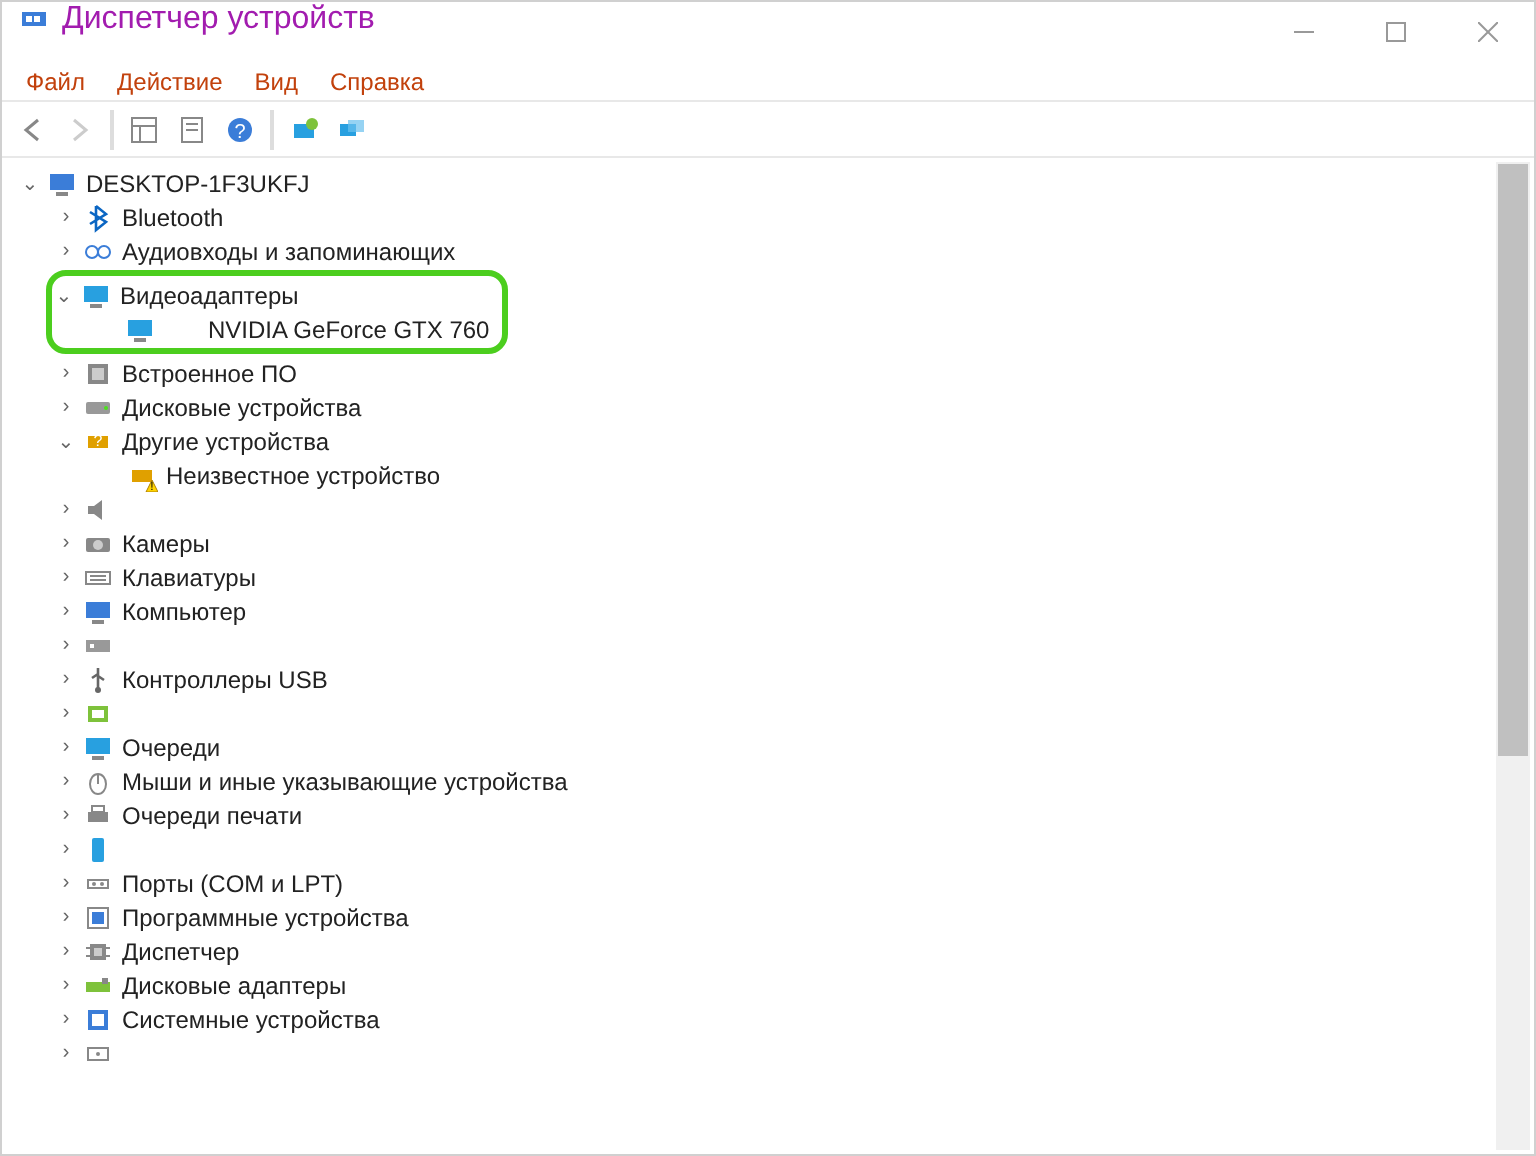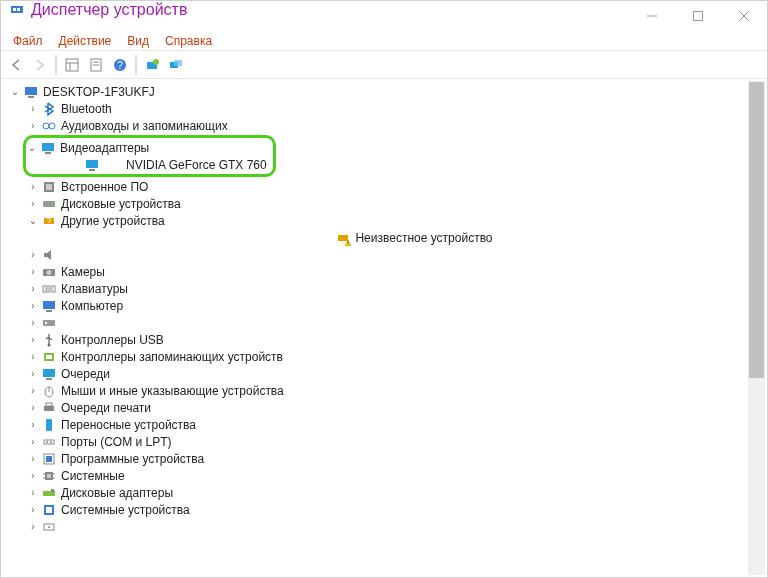--- a/index.html
+++ b/index.html
@@ -16,21 +16,21 @@
 .tool-btn.sep { width: 1px; height: 20px; background: #ddd; margin: 0 2px; }
 .tree-panel { flex: 1; overflow: auto; padding: 4px 2px 4px 4px; font-size: 12px; color: #222; position: relative; }
 .scrollbar { position: absolute; top: 2px; right: 2px; width: 17px; height: calc(100% - 4px); background: #f0f0f0; }
 .scrollbar-thumb { width: 15px; margin: 1px; background: #c0c0c0; height: 60%; }
 .tree-row { display: flex; align-items: center; height: 17px; white-space: nowrap; }
 .expander { width: 12px; height: 12px; display: inline-flex; align-items: center; justify-content: center; color: #666; font-size: 10px; margin-right: 2px; }
 .expander.empty { visibility: hidden; }
 .node-icon { width: 16px; height: 16px; margin-right: 4px; display: inline-flex; align-items: center; justify-content: center; }
 .depth-0 { padding-left: 4px; }
 .depth-1 { padding-left: 22px; }
-.depth-2 { padding-left: 44px; justify-content: center; }
+.depth-2 { padding-left: 44px; }
 .highlight-box { border: 3px solid #4cce1e; border-radius: 10px; padding: 1px 6px 1px 0; margin: 1px 0 1px 18px; display: inline-block; }
 .highlight-box .tree-row { height: 17px; }
 svg { display: block; }
 </style>
 </head>
 <body>
 
 <div class="window">
 
   <div class="titlebar">
@@ -157,21 +157,21 @@
       <div class="tree-row">
         <span class="expander">⌄</span>
         <span class="node-icon">
             <svg width="16" height="16">
               <rect x="2" y="3" width="12" height="8" fill="#28a0e0"></rect>
               <rect x="5" y="12" width="6" height="2" fill="#888"></rect>
             </svg>
           </span>
         <span>Видеоадаптеры</span>
       </div>
-      <div class="tree-row" style="padding-left:22px;gap:22px;">
+      <div class="tree-row" style="gap:22px;">
         <span class="expander empty">·</span>
         <span class="node-icon">
             <svg width="16" height="16">
               <rect x="2" y="3" width="12" height="8" fill="#28a0e0"></rect>
               <rect x="5" y="12" width="6" height="2" fill="#888"></rect>
             </svg>
           </span>
         <span>NVIDIA GeForce GTX 760</span>
       </div>
     </div>
@@ -286,21 +286,20 @@
     </div>
 
     <div class="tree-row depth-1">
       <span class="expander">›</span>
       <span class="node-icon">
           <svg width="16" height="16">
             <rect x="3" y="4" width="10" height="8" fill="#7ec23b"></rect>
             <rect x="5" y="6" width="6" height="4" fill="#fff"></rect>
           </svg>
         </span>
-      <span>Контроллеры запоминающих устройств</span>
     </div>
 
     <div class="tree-row depth-1">
       <span class="expander">›</span>
       <span class="node-icon">
           <svg width="16" height="16">
             <rect x="2" y="3" width="12" height="8" fill="#28a0e0"></rect>
             <rect x="5" y="12" width="6" height="2" fill="#888"></rect>
           </svg>
         </span>
@@ -329,21 +328,20 @@
       <span>Очереди печати</span>
     </div>
 
     <div class="tree-row depth-1">
       <span class="expander">›</span>
       <span class="node-icon">
           <svg width="16" height="16">
             <rect x="5" y="2" width="6" height="12" fill="#28a0e0" rx="1"></rect>
           </svg>
         </span>
-      <span>Переносные устройства</span>
     </div>
 
     <div class="tree-row depth-1">
       <span class="expander">›</span>
       <span class="node-icon">
           <svg width="16" height="16">
             <rect x="3" y="6" width="10" height="4" fill="#fff" stroke="#888"></rect>
             <circle cx="6" cy="8" r="1" fill="#888"></circle>
             <circle cx="10" cy="8" r="1" fill="#888"></circle>
           </svg>
@@ -367,21 +365,21 @@
       <span class="node-icon">
           <svg width="16" height="16">
             <rect x="4" y="4" width="8" height="8" fill="#888"></rect>
             <rect x="6" y="6" width="4" height="4" fill="#ccc"></rect>
             <line x1="2" y1="6" x2="4" y2="6" stroke="#888"></line>
             <line x1="2" y1="10" x2="4" y2="10" stroke="#888"></line>
             <line x1="12" y1="6" x2="14" y2="6" stroke="#888"></line>
             <line x1="12" y1="10" x2="14" y2="10" stroke="#888"></line>
           </svg>
         </span>
-      <span>Системные</span>
+      <span>Диспетчер</span>
     </div>
 
     <div class="tree-row depth-1">
       <span class="expander">›</span>
       <span class="node-icon">
           <svg width="16" height="16">
             <rect x="2" y="6" width="12" height="5" fill="#7ec23b"></rect>
             <rect x="10" y="4" width="3" height="3" fill="#888"></rect>
           </svg>
         </span>

